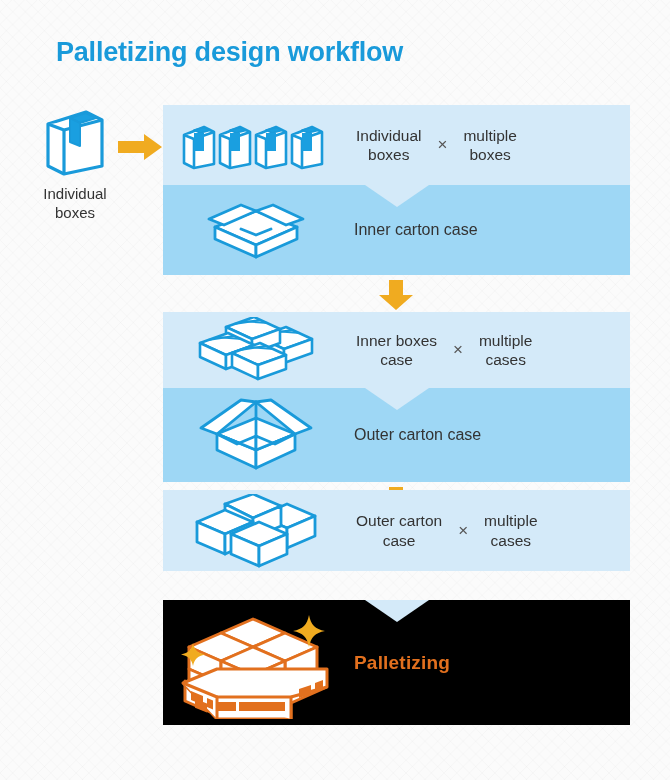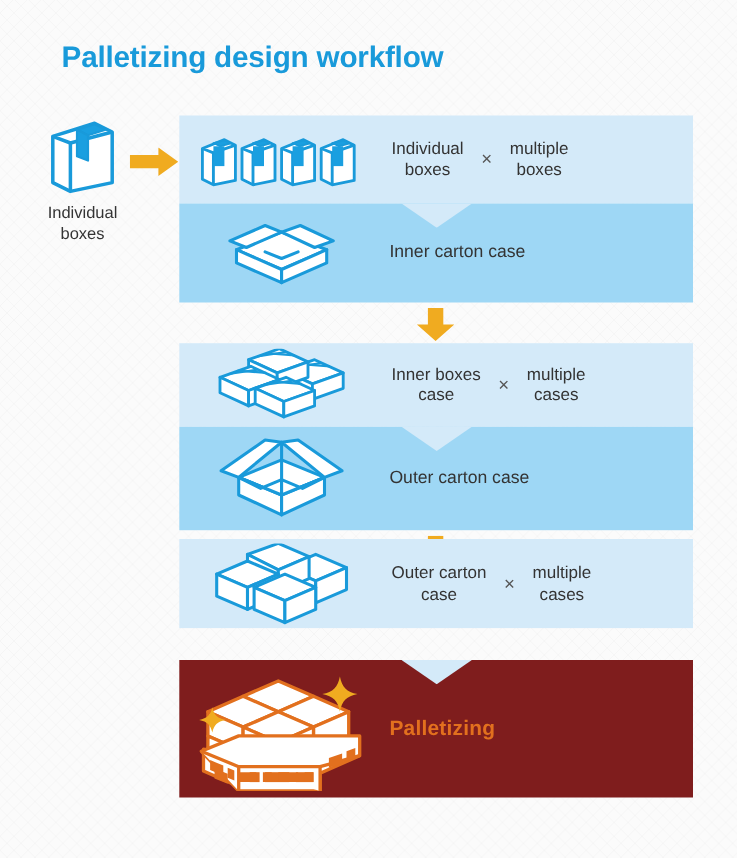--- a/index.html
+++ b/index.html
@@ -37,21 +37,21 @@
     left:10px;top:185px;width:130px;
     text-align:center;
     font-size:15px;color:#333333;line-height:1.25;
   }
   #source-arrow{left:118px;top:134px;width:44px;height:26px;}
 
   
   .band{left:163px;width:467px;}
   .band-top{background:#d4eaf9;}
   .band-bottom{background:#9ed7f5;}
-  .band-pallet{background:#7f1d1d;}
+  .band-pallet{background:#000000;}
 
   .row{display:flex;align-items:center;height:100%;}
 
   .icon-cell{flex:0 0 auto;display:flex;align-items:center;justify-content:center;}
   .text-cell{flex:1 1 auto;display:flex;align-items:center;}
 
   .formula{display:flex;align-items:center;gap:16px;margin-left:8px;}
   .term{
     font-size:15.5px;color:#333333;line-height:1.25;text-align:center;
     white-space:pre-line;

